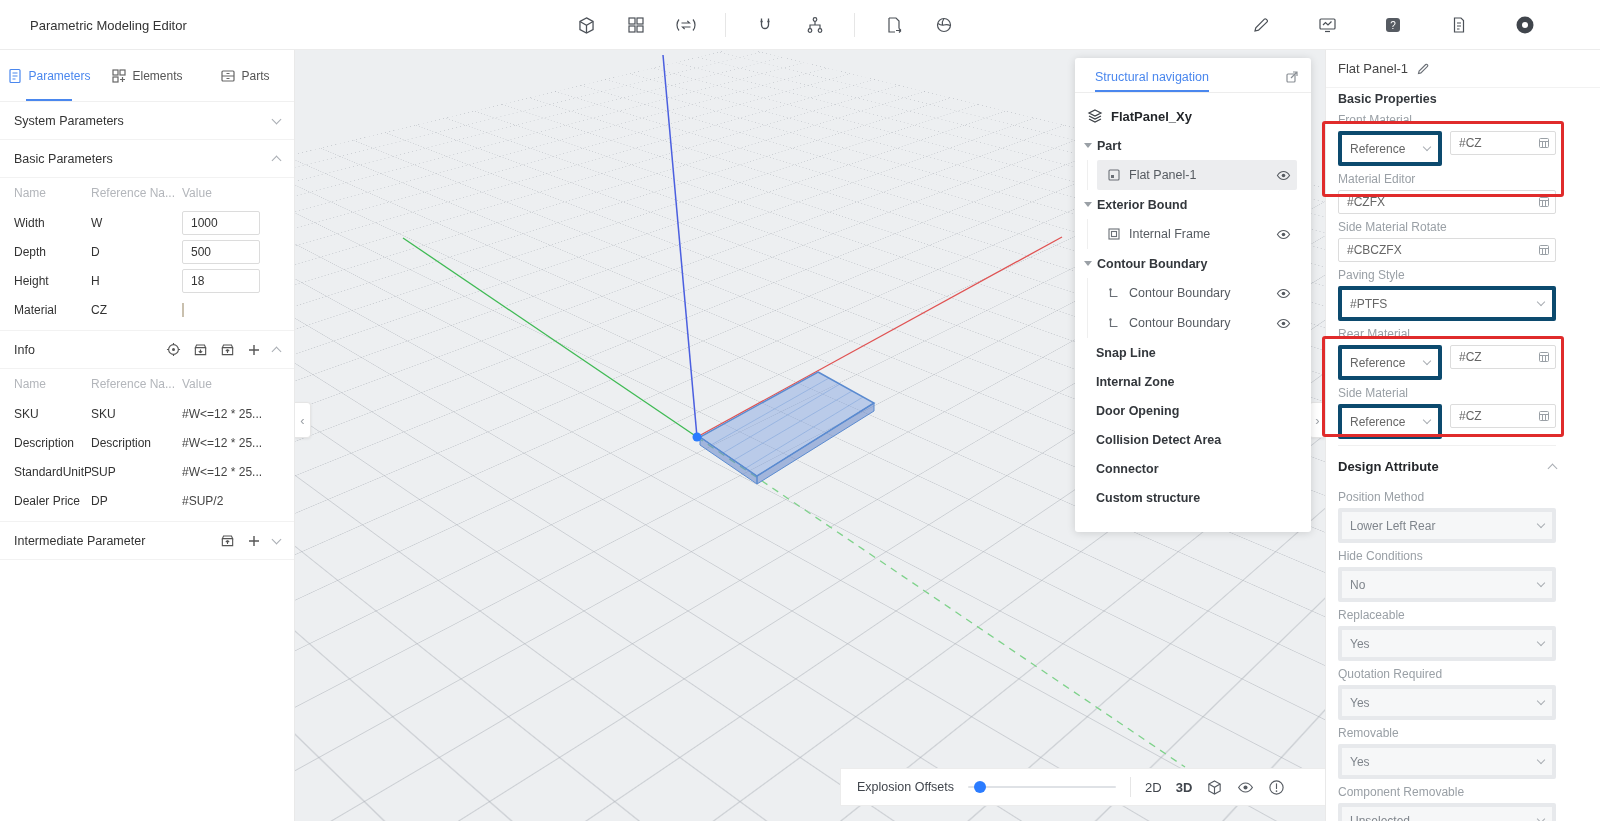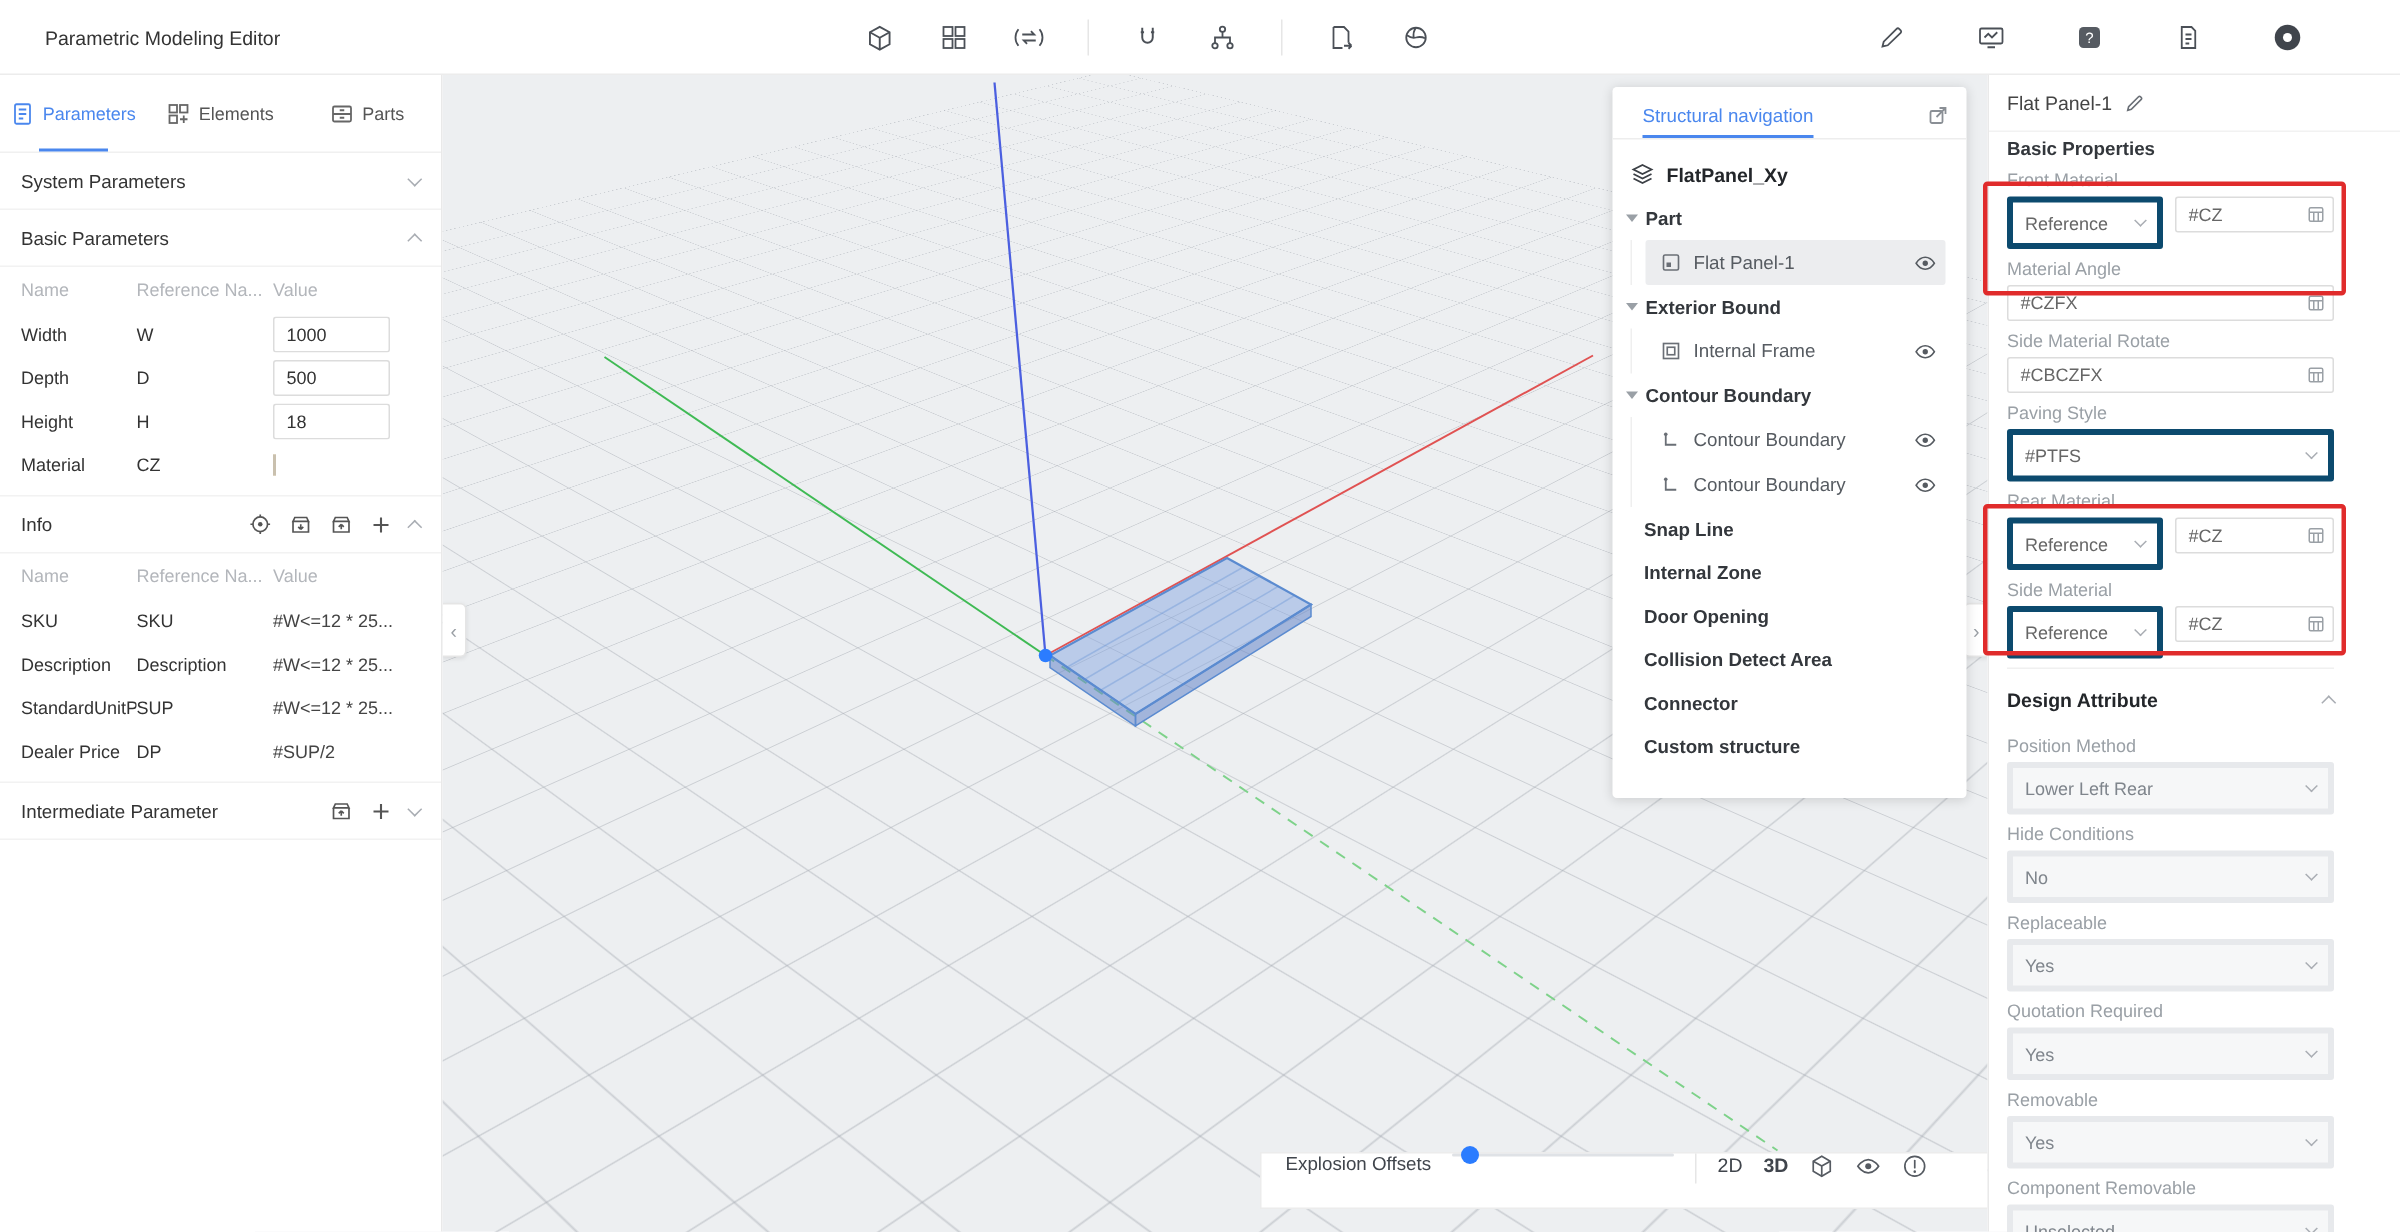--- a/index.html
+++ b/index.html
@@ -41,21 +41,21 @@
 
 .viewport{position:absolute;top:50px;left:295px;right:275px;bottom:0;background:#edeff1;overflow:hidden;}
 .grid-floor{position:absolute;left:445px;top:440px;width:2600px;height:2600px;margin:-1300px 0 0 -1300px;
   background-image:linear-gradient(rgba(170,175,182,.5) 1px,transparent 1px),linear-gradient(90deg,rgba(170,175,182,.5) 1px,transparent 1px);
   background-size:64px 64px;transform:perspective(1300px) rotateX(58deg) rotateZ(45deg);}
 .scene{position:absolute;left:0;top:0;}
 .collapse-tab{position:absolute;top:352px;width:16px;height:36px;background:#fff;border:1px solid #e5e5e5;display:flex;align-items:center;justify-content:center;color:#9a9fa5;cursor:pointer;z-index:5;font-size:13px;box-shadow:0 1px 3px rgba(0,0,0,.08);}
 .collapse-tab.left{left:0;border-radius:0 4px 4px 0;border-left:none;}
 .collapse-tab.right{right:0;border-radius:4px 0 0 4px;border-right:none;}
 
-.bottom-bar{position:absolute;left:545px;right:0;bottom:15px;height:38px;background:#fff;border:1px solid #ececec;border-right:none;display:flex;align-items:flex-start;gap:14px;padding:0 16px;z-index:6;}
+.bottom-bar{position:absolute;left:545px;right:0;bottom:15px;height:38px;background:#fff;border:1px solid #ececec;border-right:none;display:flex;align-items:center;gap:14px;padding:0 16px;z-index:6;}
 .slider{position:relative;width:148px;height:2px;background:#dfe2e6;border-radius:1px;}
 .slider-knob{position:absolute;left:6px;top:50%;margin-top:-6px;width:12px;height:12px;border-radius:50%;background:#2b7cff;cursor:pointer;}
 .bb-div{width:1px;height:20px;background:#e6e6e6;}
 .bb-text{font-size:13px;color:#40454c;cursor:pointer;}
 .bb-icon{color:#565b62;cursor:pointer;display:flex;}
 
 .struct{position:absolute;left:780px;top:8px;width:236px;height:474px;background:#fff;border-radius:3px;box-shadow:0 1px 8px rgba(0,0,0,.14);z-index:10;display:flex;flex-direction:column;}
 .struct-head{height:35px;border-bottom:1px solid #ededed;display:flex;align-items:center;padding:4px 12px 0 20px;flex:none;}
 .struct-title{color:#4a87ee;font-size:12.5px;position:relative;height:100%;display:flex;align-items:center;cursor:pointer;}
 .struct-title::after{content:"";position:absolute;left:0;right:0;bottom:0;height:2px;background:#4a87ee;}
@@ -536,21 +536,21 @@
         <input class="f-input" value="#CZ" style="">
         <span class="calc">
             <svg width="12" height="12" viewBox="0 0 12 12" fill="none" stroke="#9aa0a6" stroke-width="1">
               <rect x="1.5" y="1.5" width="9" height="9" rx="1"></rect>
               <path d="M1.5 4.5h9M4.5 4.5v6M7.5 4.5v6"></path>
             </svg>
           </span>
       </span>
     </div>
 
-    <div class="f-label">Material Angle</div>
+    <div class="f-label">Material Editor</div>
     <span class="iw" style="display:block;">
       <input class="f-input" value="#CZFX" style="">
       <span class="calc">
           <svg width="12" height="12" viewBox="0 0 12 12" fill="none" stroke="#9aa0a6" stroke-width="1">
             <rect x="1.5" y="1.5" width="9" height="9" rx="1"></rect>
             <path d="M1.5 4.5h9M4.5 4.5v6M7.5 4.5v6"></path>
           </svg>
         </span>
     </span>
 

